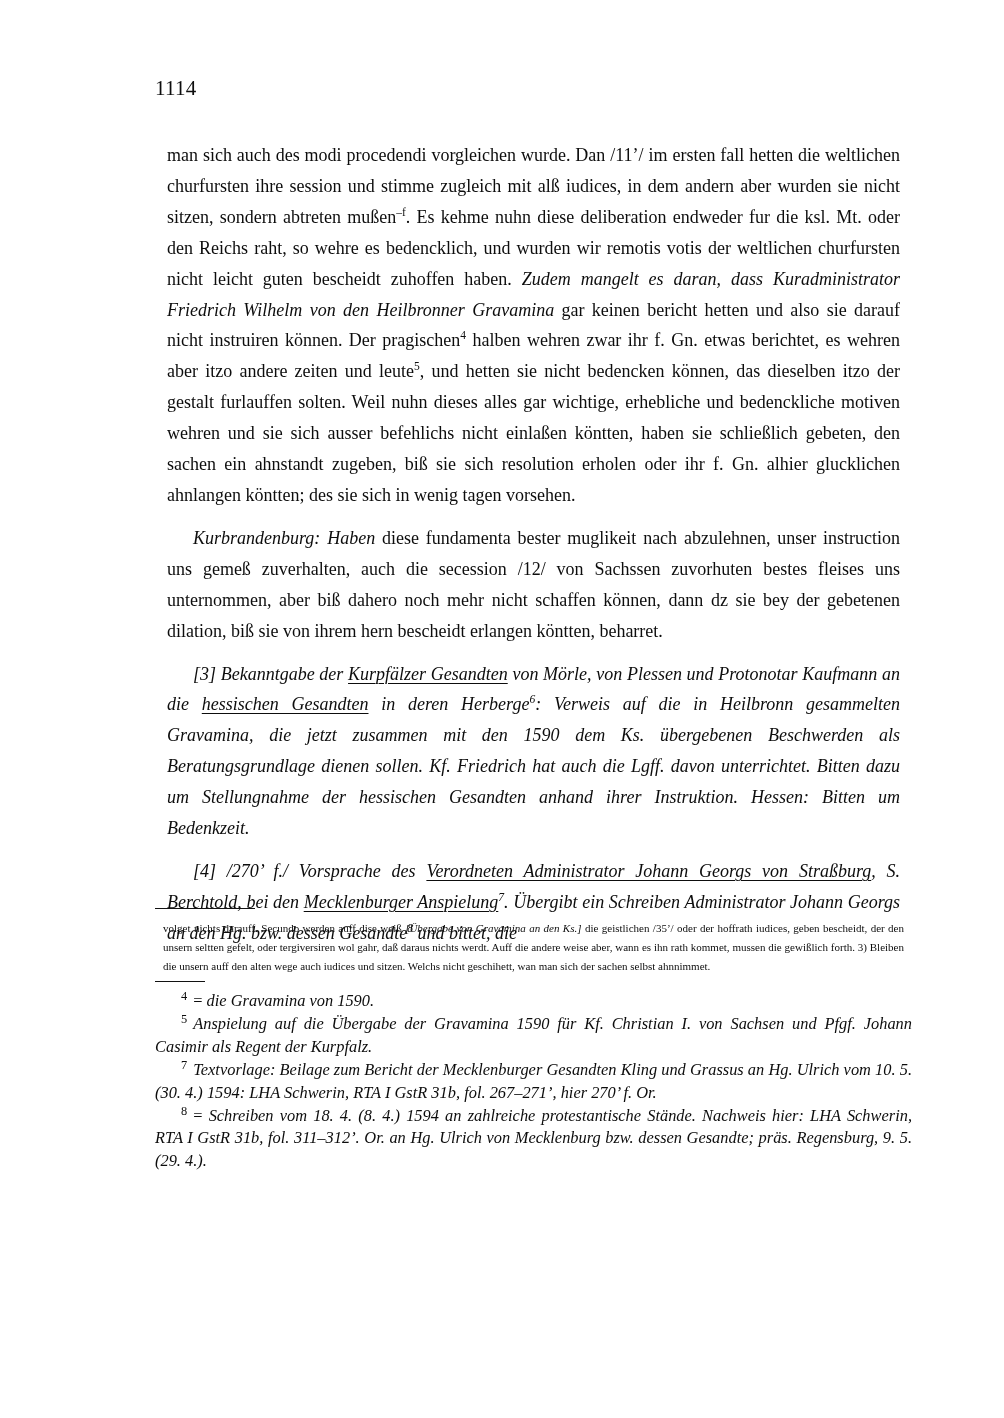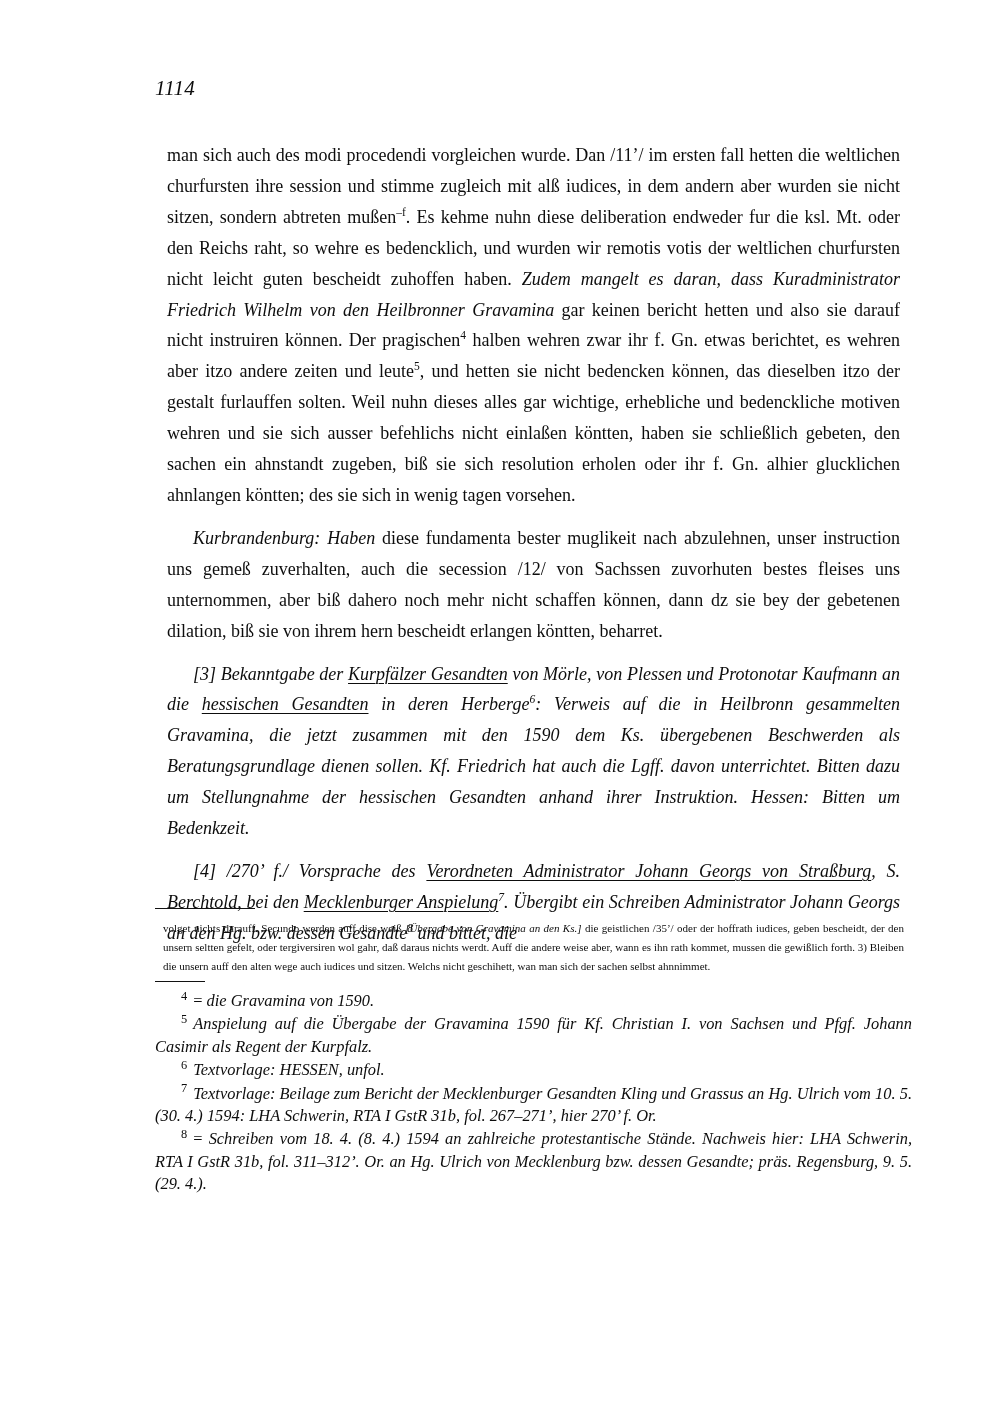--- a/index.html
+++ b/index.html
@@ -31,21 +31,20 @@
     left: 155px;
     width: 755px;
     height: 28px;
     display: flex;
     align-items: baseline;
   }
   .folio {
     font-size: 21px;
     letter-spacing: 0.3px;
     white-space: nowrap;
-    font-style: italic;
   }
   .head-title {
     font-size: 18.5px;
     margin-left: 44px;
     white-space: nowrap;
   }
 
   
   .body-block {
     position: absolute;
@@ -154,20 +153,19 @@
     <p class="appnote">volget nichts darauff. Secundo werden auff dise weiß <span class="it">[Übergabe von Gravamina an den Ks.]</span> die geistlichen /35’/ oder der hoffrath iudices, geben bescheidt, der den unsern seltten gefelt, oder tergiversiren wol gahr, daß daraus nichts werdt. Auff die andere weise aber, wann es ihn rath kommet, mussen die gewißlich forth. 3) Bleiben die unsern auff den alten wege auch iudices und sitzen. Welchs nicht geschihett, wan man sich der sachen selbst ahnnimmet.</p>
   </div>
 
   <div class="footnotes">
     <div class="rule-narrow"></div>
 
     <p class="fn"><span class="fnum">4</span><span class="eq">=</span> <span>die Gravamina von 1590.</span></p>
 
     <p class="fn"><span class="fnum">5</span><span>Anspielung auf die Übergabe der Gravamina 1590 für Kf. Christian I. von Sachsen und Pfgf. Johann Casimir als Regent der Kurpfalz.</span></p>
 
-    <p class="fn"><span class="fnum">6</span><span>Textvorlage: HESSEN, unfol.</span></p>
 
     <p class="fn"><span class="fnum">7</span><span>Textvorlage: Beilage zum Bericht der Mecklenburger Gesandten Kling und Grassus an Hg. Ulrich vom 10. 5. (30. 4.) 1594: LHA Schwerin, RTA I GstR 31b, fol. 267–271’, hier 270’ f. Or.</span></p>
 
     <p class="fn"><span class="fnum">8</span><span class="eq">=</span> <span>Schreiben vom 18. 4. (8. 4.) 1594 an zahlreiche protestantische Stände. Nachweis hier: LHA Schwerin, RTA I GstR 31b, fol. 311–312’. Or. an Hg. Ulrich von Mecklenburg bzw. dessen Gesandte; präs. Regensburg, 9. 5. (29. 4.).</span></p>
   </div>
 
 </div>
 
 </body></html>

